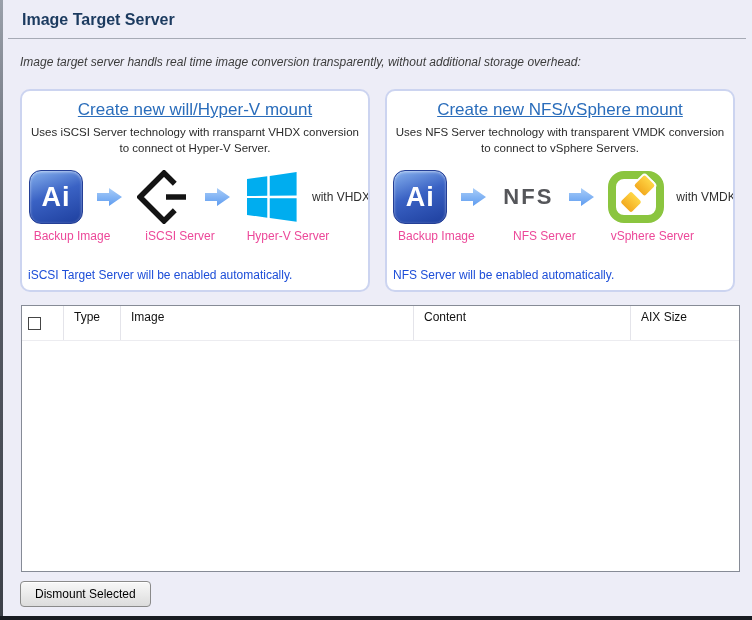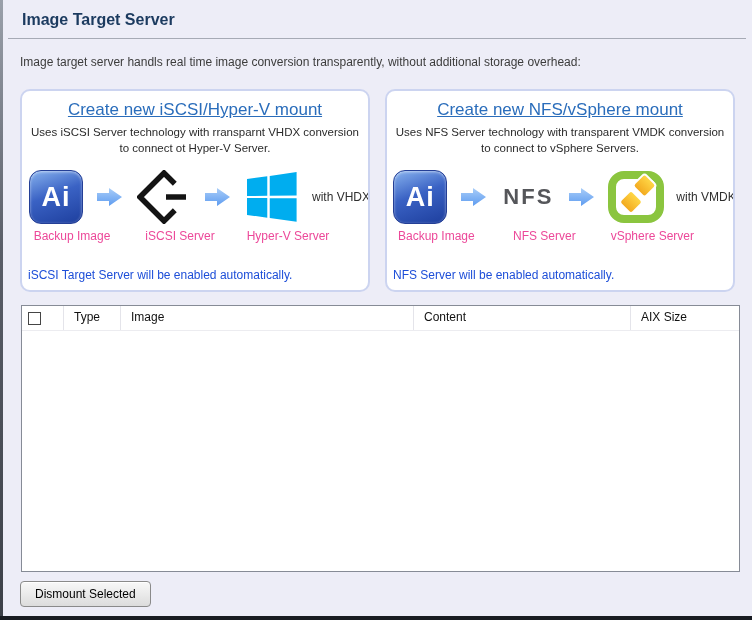--- a/index.html
+++ b/index.html
@@ -11,21 +11,21 @@
     color:#2e2e2e;
   }
   .edge-left { position:absolute; left:0; top:0; width:3px; height:100%;
     background:linear-gradient(180deg,#9aa0aa 0%,#5a5e68 40%,#3c4048 100%); z-index:6; }
   .edge-bottom { position:absolute; left:0; bottom:0; width:100%; height:4px;
     background:#191c22; z-index:7; }
   .content { position:absolute; left:3px; top:0; right:0; bottom:4px; }
 
   .page-title { margin:11px 0 0 19px; font-size:16px; font-weight:bold; color:#1b3a5f; }
   .title-divider { height:0; border-top:1px solid #a6aab5; margin:9px 6px 0 5px; }
-  .page-subtitle { margin:16px 0 0 17px; font-size:12px; color:#3c3c3c; }
+  .page-subtitle { margin:16px 0 0 17px; font-size:12px; color:#3c3c3c;font-style:italic; }
 
   .panels { display:flex; gap:15px; margin:20px 14px 0 17px; }
   .panel {
     width:350px; height:203px; background:#ffffff;
     border:2px solid #ccd4f0; border-radius:10px;
     display:flex; flex-direction:column; overflow:hidden;
   }
   .panel-link {
     margin-top:9px; text-align:center; font-size:17px; color:#2a6dbb;
     text-decoration:underline; cursor:pointer;
@@ -50,21 +50,21 @@
   }
   .nfs-text { font-size:22px; font-weight:bold; color:#55565a; letter-spacing:2px; }
 
   .panel-note { margin:auto 0 8px 6px; font-size:12px; color:#1d4ed8; }
 
   .mount-table {
     margin:13px 0 0 18px; width:719px; height:267px;
     background:#ffffff; border:1px solid #868b96;
     display:flex; flex-direction:column;
   }
-  .table-header { display:flex; height:25px; background:#ffffff; border-bottom:1px solid #ececf0; flex:none; }
+  .table-header { display:flex; height:35px; background:#ffffff; border-bottom:1px solid #ececf0; flex:none; }
   .th { font-size:12px; color:#111111; line-height:22px; padding-left:10px;
     border-right:1px solid #e4e4ea; overflow:hidden; white-space:nowrap; }
   .th-check { width:42px; display:flex; align-items:center; padding-left:6px; border-right:1px solid #e4e4ea; }
   .th-type { width:57px; }
   .th-name { width:293px; }
   .th-content { width:217px; }
   .th-size { flex:1; border-right:none; }
   .win-checkbox { appearance:none; -webkit-appearance:none; width:13px; height:13px; margin:0;
     border:1px solid #454545; background:#ffffff; cursor:pointer; }
   .table-body { flex:1; background:#ffffff; }
@@ -99,21 +99,21 @@
 
 <div class="content">
 
   <div class="page-title">Image Target Server</div>
   <div class="title-divider"></div>
   <div class="page-subtitle">Image target server handls real time image conversion transparently, without additional storage overhead:</div>
 
   <div class="panels">
 
     <div class="panel">
-      <a class="panel-link">Create new iSCSI/Hyper-V mount</a>
+      <a class="panel-link">Create new will/Hyper-V mount</a>
       <div class="panel-desc">
         <span>Uses iSCSI Server technology with rransparnt VHDX conversion</span><br>
         <span>to connect ot Hyper-V Server.</span>
       </div>
       <div class="icon-row">
         <div class="step">
           <div class="icon-box">
             <div class="ai-icon">
                 <span>Ai</span>
               </div>

